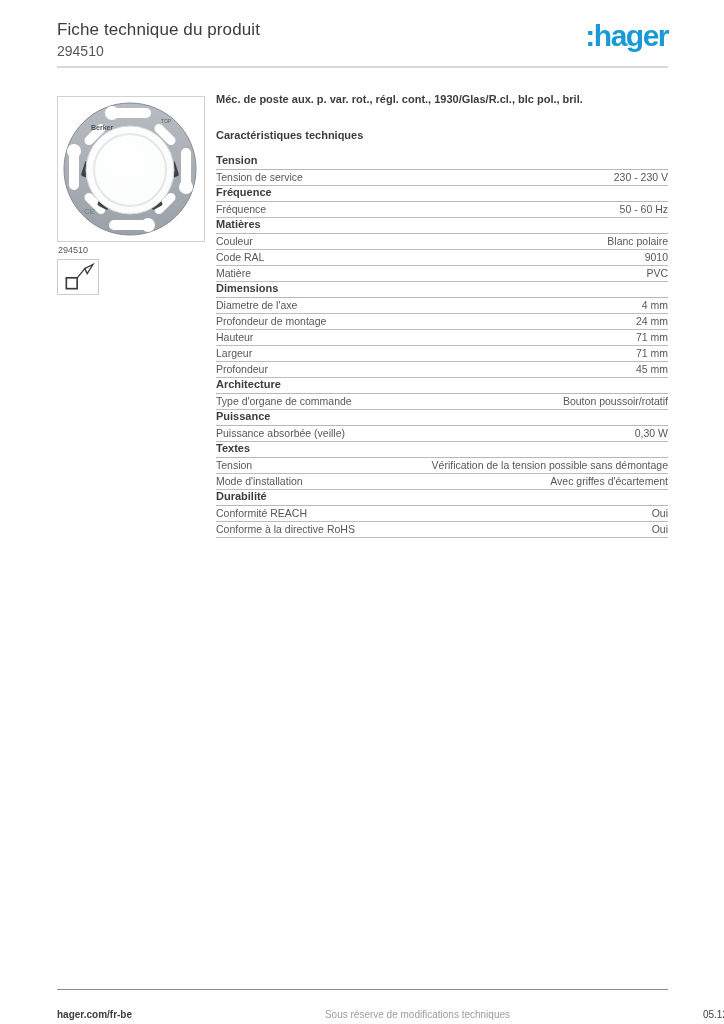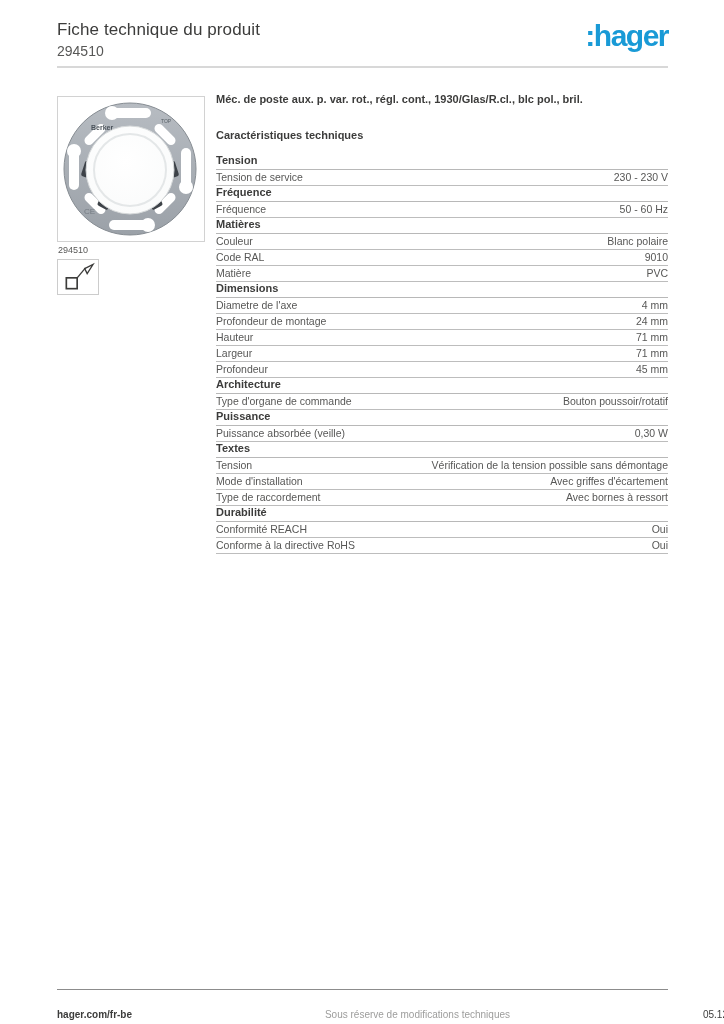--- a/index.html
+++ b/index.html
@@ -205,24 +205,20 @@
   <div class="spec-row">
     <span class="row-label">Tension</span>
     <span class="row-value">Vérification de la tension possible sans démontage</span>
   </div>
 
   <div class="spec-row">
     <span class="row-label">Mode d'installation</span>
     <span class="row-value">Avec griffes d'écartement</span>
   </div>
 
-  <div class="spec-row">
-    <span class="row-label">Type de raccordement</span>
-    <span class="row-value">Avec bornes à ressort</span>
-  </div>
 </div>
   </div>
 
   <div class="section">
     <span class="section-title">Durabilité</span>
     <div class="rows">
   <div class="spec-row">
     <span class="row-label">Conformité REACH</span>
     <span class="row-value">Oui</span>
   </div>

